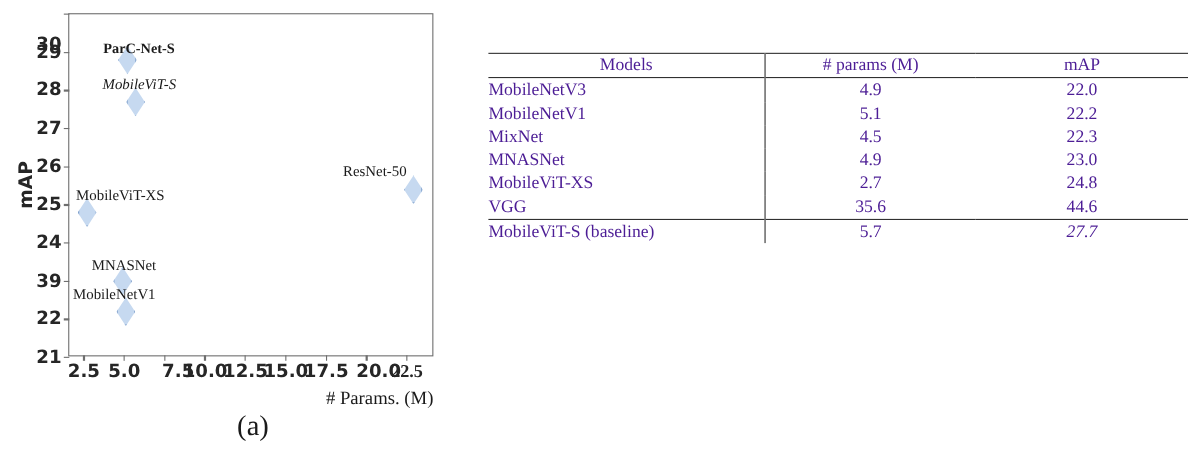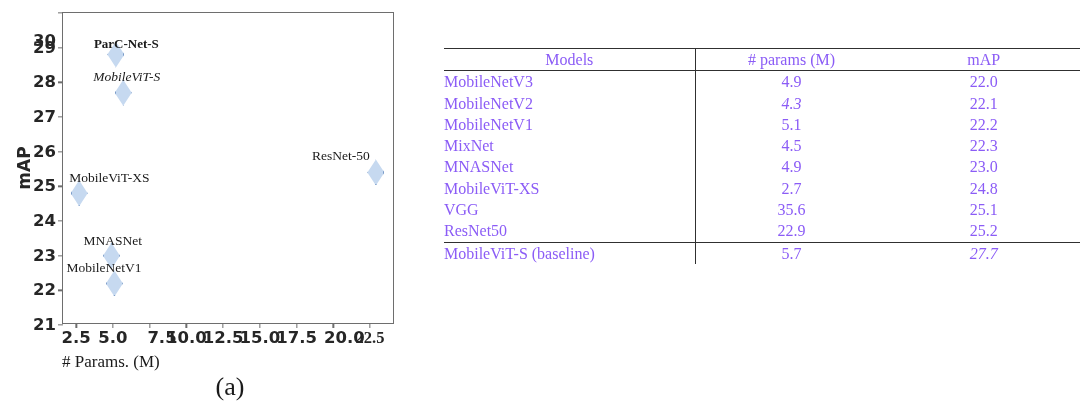--- a/index.html
+++ b/index.html
@@ -74,21 +74,21 @@
     font-family: "DejaVu Sans", "Liberation Sans", sans-serif;
     font-weight: bold;
     font-size: 17px;
     color: #262626;
     white-space: nowrap;
   }
   #x-axis-title {
     position: absolute;
     left: 62px; top: 352px;
     width: 332px;
-    text-align: left;
+    text-align: right;
     font-family: "Liberation Serif", "DejaVu Serif", serif;
     font-size: 17px;
     color: #1a1a1a;
     white-space: nowrap;
   }
   .marker {
     position: absolute;
     width: 17px; height: 26px;
     margin-left: -8.5px;
     margin-top: -13px;
@@ -123,21 +123,21 @@
     left: 444px; top: 0;
     width: 636px; height: 409px;
   }
   #results-table {
     position: absolute;
     left: 0; top: 48px;
     width: 636px;
     border-collapse: collapse;
     font-family: "Liberation Serif", "DejaVu Serif", serif;
     font-size: 16px;
-    color: #8b5cf6;
+    color: #4c1d95;
   }
   #results-table td, #results-table th {
     padding: 0;
     font-weight: normal;
     line-height: 21.3px;
     height: 21.3px;
     vertical-align: middle;
   }
   .col-models   { width: 251px; text-align: center; }
   .col-params   { width: 192px; text-align: center; }
@@ -165,21 +165,21 @@
 
   <div id="y-axis-title">mAP</div>
 
   <div id="plot-frame">
     <div id="y-ticks">
         <div class="y-tick-mark" style="top: 312px;"></div>
         <div class="y-tick-label" style="top: 312px;">21</div>
         <div class="y-tick-mark" style="top: 277.333px;"></div>
         <div class="y-tick-label" style="top: 277.333px;">22</div>
         <div class="y-tick-mark" style="top: 242.667px;"></div>
-        <div class="y-tick-label" style="top: 242.667px;">23</div>
+        <div class="y-tick-label" style="top: 242.667px;">39</div>
         <div class="y-tick-mark" style="top: 208px;"></div>
         <div class="y-tick-label" style="top: 208px;">24</div>
         <div class="y-tick-mark" style="top: 173.333px;"></div>
         <div class="y-tick-label" style="top: 173.333px;">25</div>
         <div class="y-tick-mark" style="top: 138.667px;"></div>
         <div class="y-tick-label" style="top: 138.667px;">26</div>
         <div class="y-tick-mark" style="top: 104px;"></div>
         <div class="y-tick-label" style="top: 104px;">27</div>
         <div class="y-tick-mark" style="top: 69.3333px;"></div>
         <div class="y-tick-label" style="top: 69.3333px;">28</div>
@@ -240,25 +240,20 @@
         <th class="col-map">mAP</th>
       </tr>
     </thead>
     <tbody id="table-body">
         <tr class="body-row rule-mid">
           <td class="col-models vline">MobileNetV3</td>
           <td class="col-params ">4.9</td>
           <td class="col-map ">22.0</td>
         </tr>
         <tr class="body-row">
-          <td class="col-models vline">MobileNetV2</td>
-          <td class="col-params val-italic">4.3</td>
-          <td class="col-map ">22.1</td>
-        </tr>
-        <tr class="body-row">
           <td class="col-models vline">MobileNetV1</td>
           <td class="col-params ">5.1</td>
           <td class="col-map ">22.2</td>
         </tr>
         <tr class="body-row">
           <td class="col-models vline">MixNet</td>
           <td class="col-params ">4.5</td>
           <td class="col-map ">22.3</td>
         </tr>
         <tr class="body-row">
@@ -267,26 +262,21 @@
           <td class="col-map ">23.0</td>
         </tr>
         <tr class="body-row">
           <td class="col-models vline">MobileViT-XS</td>
           <td class="col-params val-bold">2.7</td>
           <td class="col-map ">24.8</td>
         </tr>
         <tr class="body-row">
           <td class="col-models vline">VGG</td>
           <td class="col-params ">35.6</td>
-          <td class="col-map ">25.1</td>
-        </tr>
-        <tr class="body-row">
-          <td class="col-models vline">ResNet50</td>
-          <td class="col-params ">22.9</td>
-          <td class="col-map ">25.2</td>
+          <td class="col-map ">44.6</td>
         </tr>
         <tr class="body-row group-sep">
           <td class="col-models vline">MobileViT-S (baseline)</td>
           <td class="col-params ">5.7</td>
           <td class="col-map val-italic">27.7</td>
         </tr>
       </tbody>
   </table>
 
 </div>

